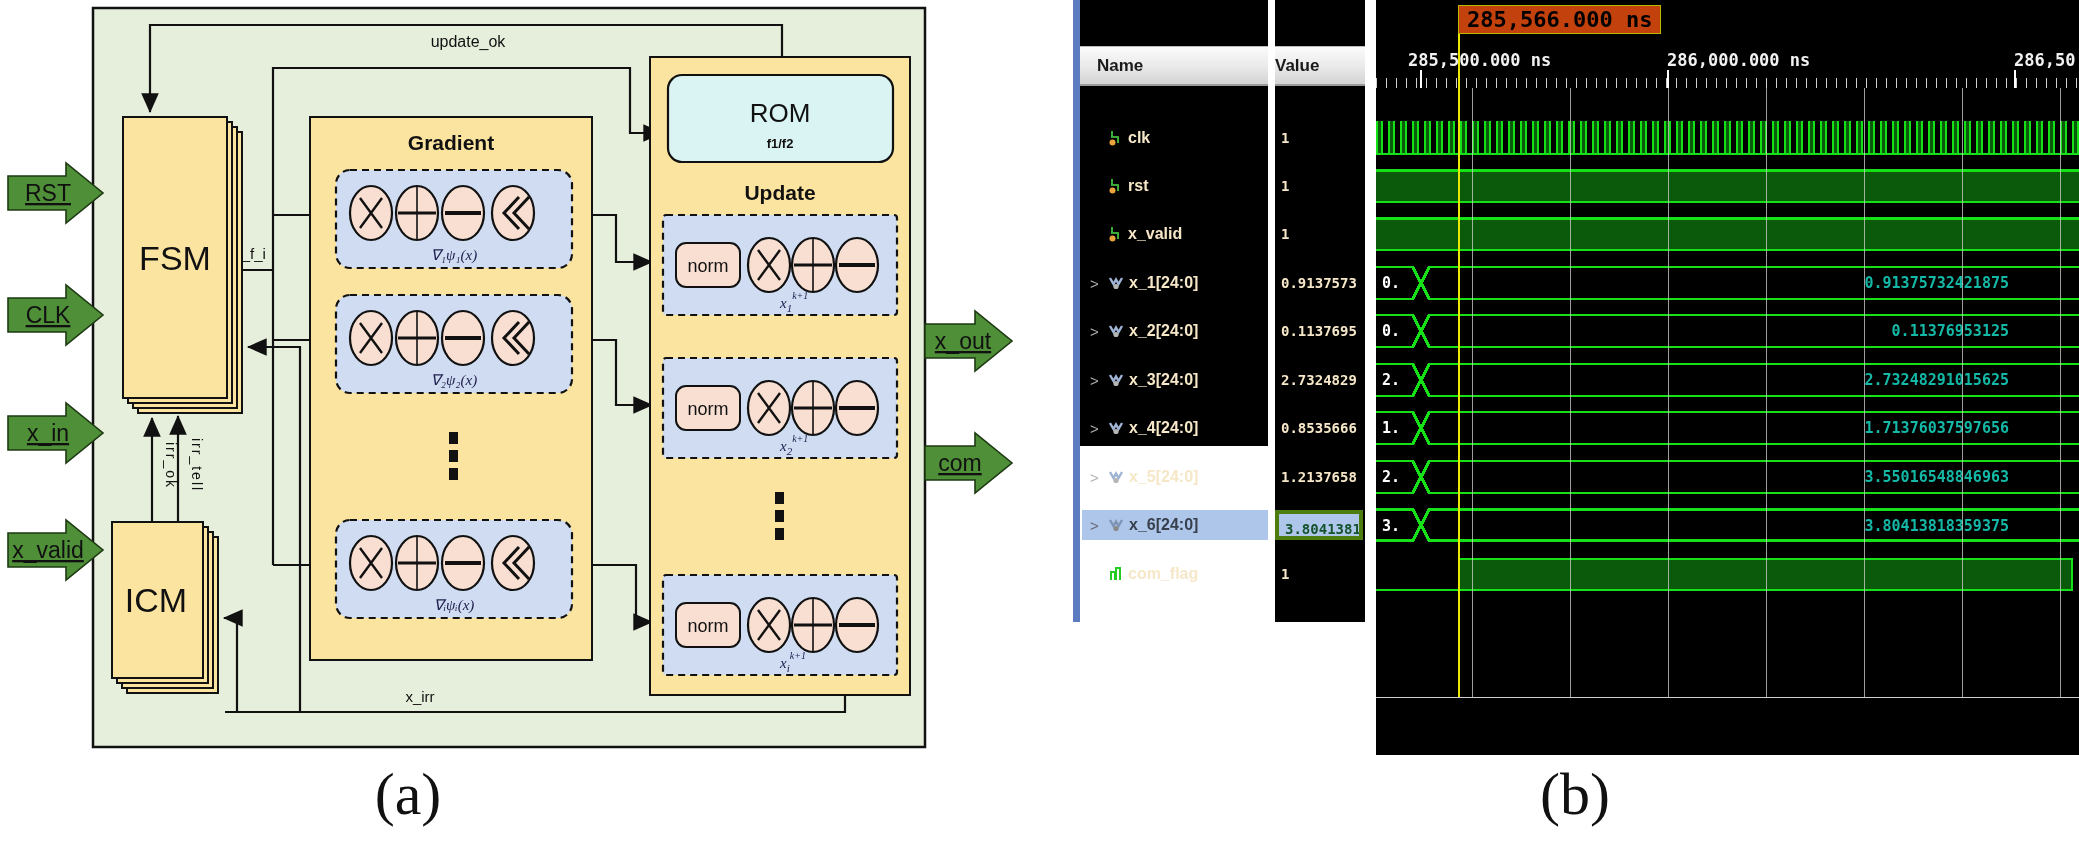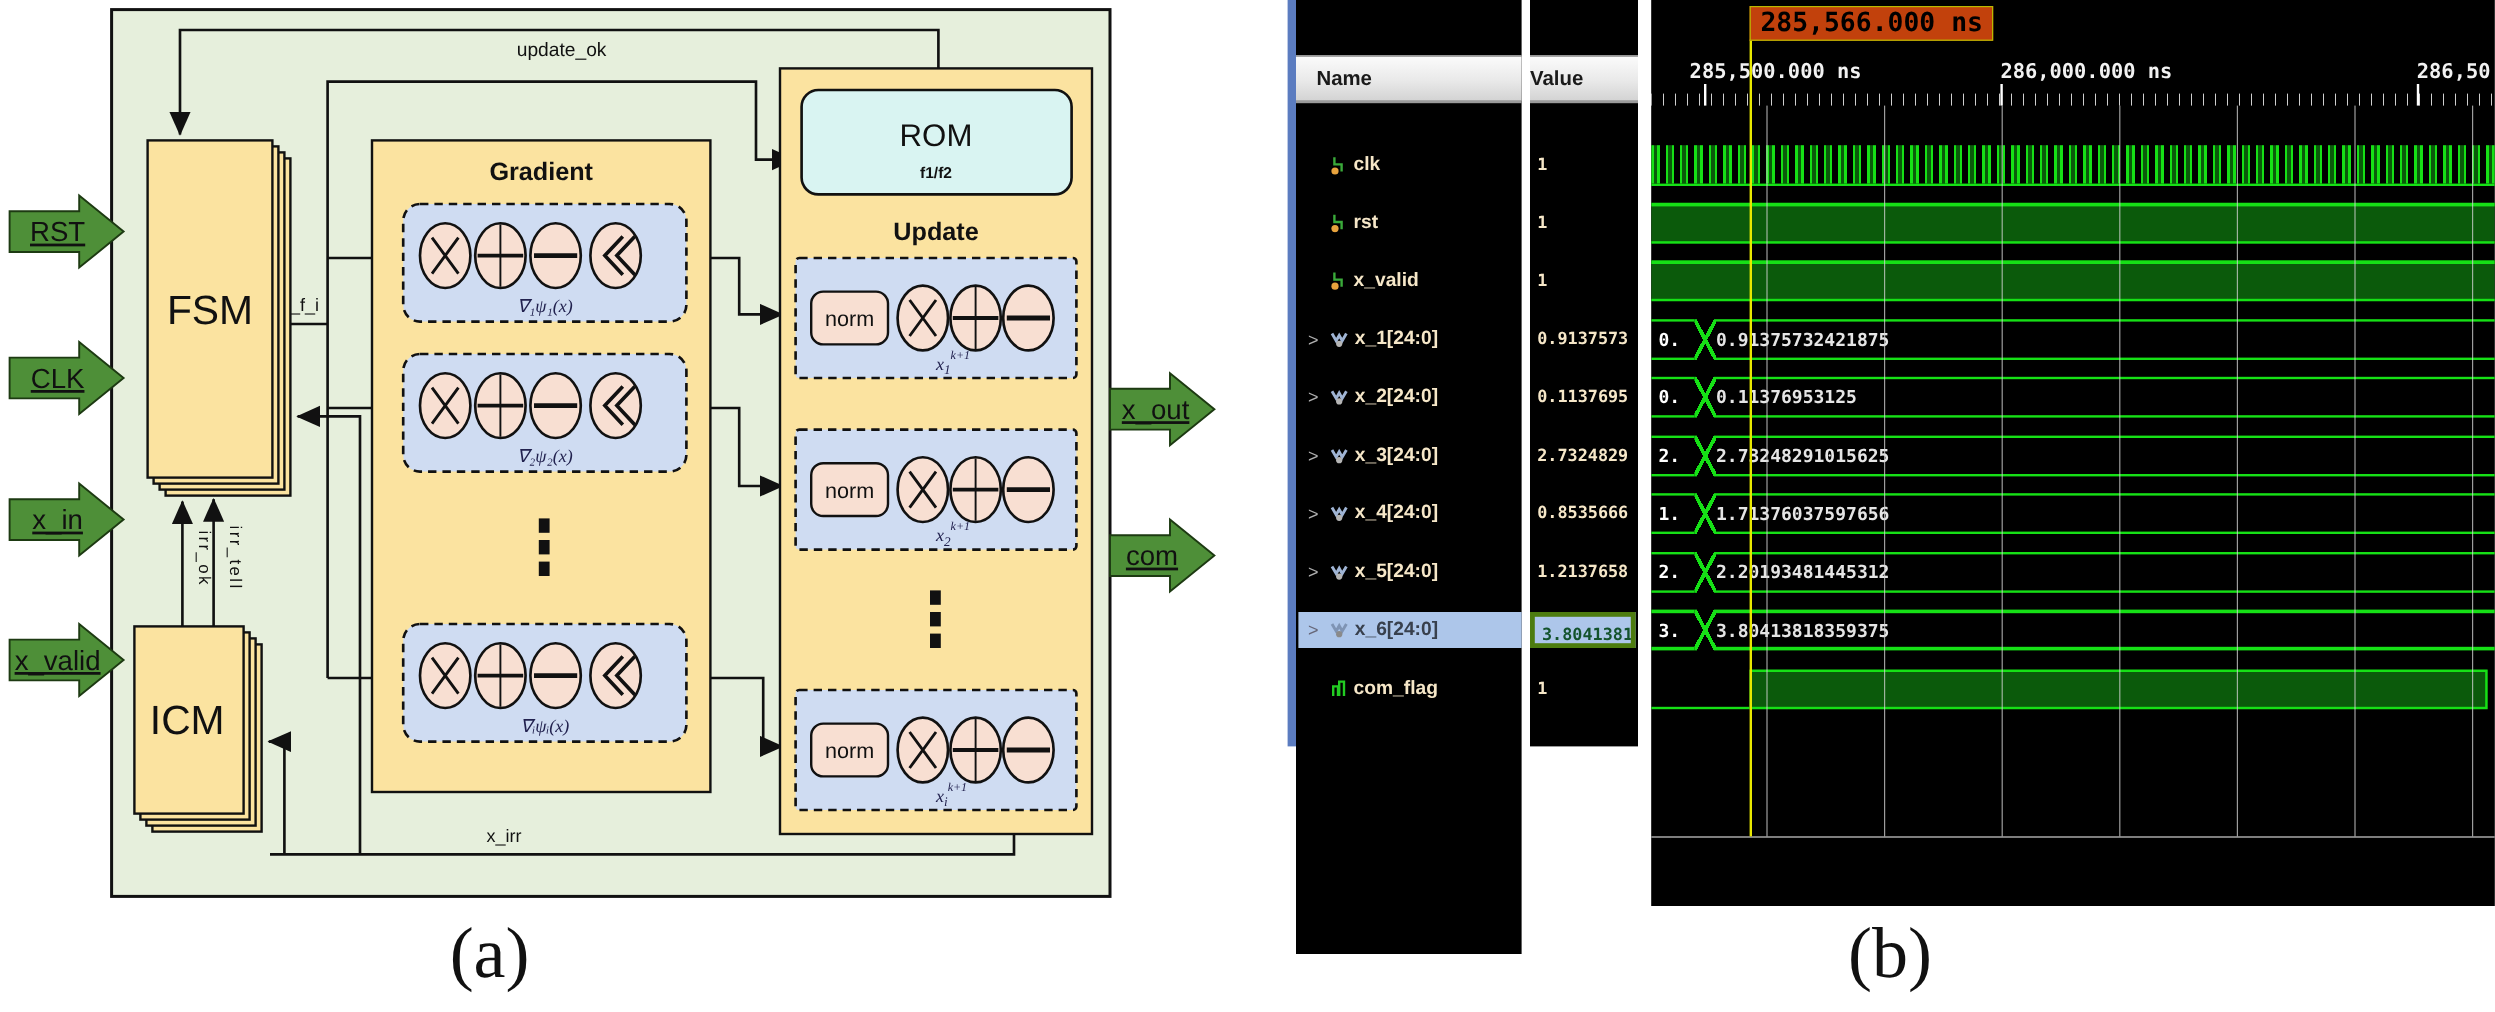--- a/index.html
+++ b/index.html
@@ -14,21 +14,21 @@
   .abs{position:absolute}
 
   
   .caption{position:absolute;top:760px;font-family:"Liberation Serif",serif;
            font-size:60px;color:#111;text-align:center;width:160px}
 
   
   #wv{position:absolute;left:1073px;top:0;width:1006px;height:755px;background:#fff}
   .bluebar{position:absolute;left:0;top:0;width:7px;height:622px;background:#5b7cc0}
   .colpanel{position:absolute;top:0;background:#000}
-  #namecol{left:7px;width:188px;height:795px}
+  #namecol{left:7px;width:188px;height:446px}
   #valcol{left:202px;width:90px;height:622px}
   .colhdr{position:absolute;top:46px;left:0;right:0;height:40px;
           background:linear-gradient(#fbfbfb,#e9e9e9 55%,#d3d3d3);
           border-top:1px solid #bbb;border-bottom:2px solid #9a9a9a;
           color:#1a1a1a;font-weight:bold;font-size:17px;line-height:38px}
   #namecol .colhdr{padding-left:17px}
   #valcol .colhdr{text-align:left}
   .nrow{position:absolute;left:2px;right:0;height:30px;display:flex;align-items:center;
         gap:5px;padding-left:8px;color:var(--wv-text);font-size:16px;font-weight:bold}
   .nrow .exp{width:13px;color:#b0b0b0;font-size:15px;font-weight:normal;flex:0 0 13px}
@@ -61,22 +61,22 @@
             border-bottom:2px solid var(--wv-green)}
   .bstub{position:absolute;left:0;top:0;width:36px;height:100%;
          border-top:2px solid var(--wv-green);border-bottom:2px solid var(--wv-green);
          color:#fff;font-family:"DejaVu Sans Mono",monospace;font-size:15px;font-weight:bold;
          padding:6px 0 0 6px}
   .bx{position:absolute;left:36px;top:0;width:18px;height:100%;
       background:linear-gradient(to bottom right,transparent 45%,var(--wv-green) 45% 55%,transparent 55%),
                  linear-gradient(to top right,transparent 45%,var(--wv-green) 45% 55%,transparent 55%)}
   .bmain{position:absolute;left:54px;right:0;top:0;height:100%;
          border-top:2px solid var(--wv-green);border-bottom:2px solid var(--wv-green);
-         color:#e5e5e5;font-family:"DejaVu Sans Mono",monospace;font-size:15px;font-weight:bold;
-         text-align:left;padding:6px 70px 0 0}
+         color:#14b8a6;font-family:"DejaVu Sans Mono",monospace;font-size:15px;font-weight:bold;
+         text-align:right;padding:6px 70px 0 0}
   .wvrow.selbus .bstub,.wvrow.selbus .bmain{border-top-width:3px;border-bottom-width:3px}
   .bmain span,.bstub span{position:relative;z-index:3}
   .flaglow{position:absolute;left:0;top:0;width:82px;height:100%;border-bottom:2px solid var(--wv-green)}
   .flaghigh{position:absolute;left:82px;right:6px;top:1px;bottom:0;
             background:var(--wv-darkgreen);border:2px solid var(--wv-green)}
 </style>
 </head>
 <body>
 
 <svg class="abs" style="left:0;top:0" width="1040" height="770" viewBox="0 0 1040 770">
@@ -378,21 +378,21 @@
       <div class="bmain"><span>2.73248291015625</span></div>
     </div>
     <div class="wvrow" style="top:411px">
       <div class="bstub"><span>1.</span></div>
       <div class="bx"></div>
       <div class="bmain"><span>1.71376037597656</span></div>
     </div>
     <div class="wvrow" style="top:460px">
       <div class="bstub"><span>2.</span></div>
       <div class="bx"></div>
-      <div class="bmain"><span>2.20193481445312</span></div>
+      <div class="bmain"><span>3.55016548846963</span></div>
     </div>
     <div class="wvrow selbus" style="top:508px">
       <div class="bstub"><span>3.</span></div>
       <div class="bx"></div>
       <div class="bmain"><span>3.80413818359375</span></div>
     </div>
     <div class="wvrow" style="top:557px">
       <div class="flaglow"></div>
       <div class="flaghigh"></div>
     </div>

